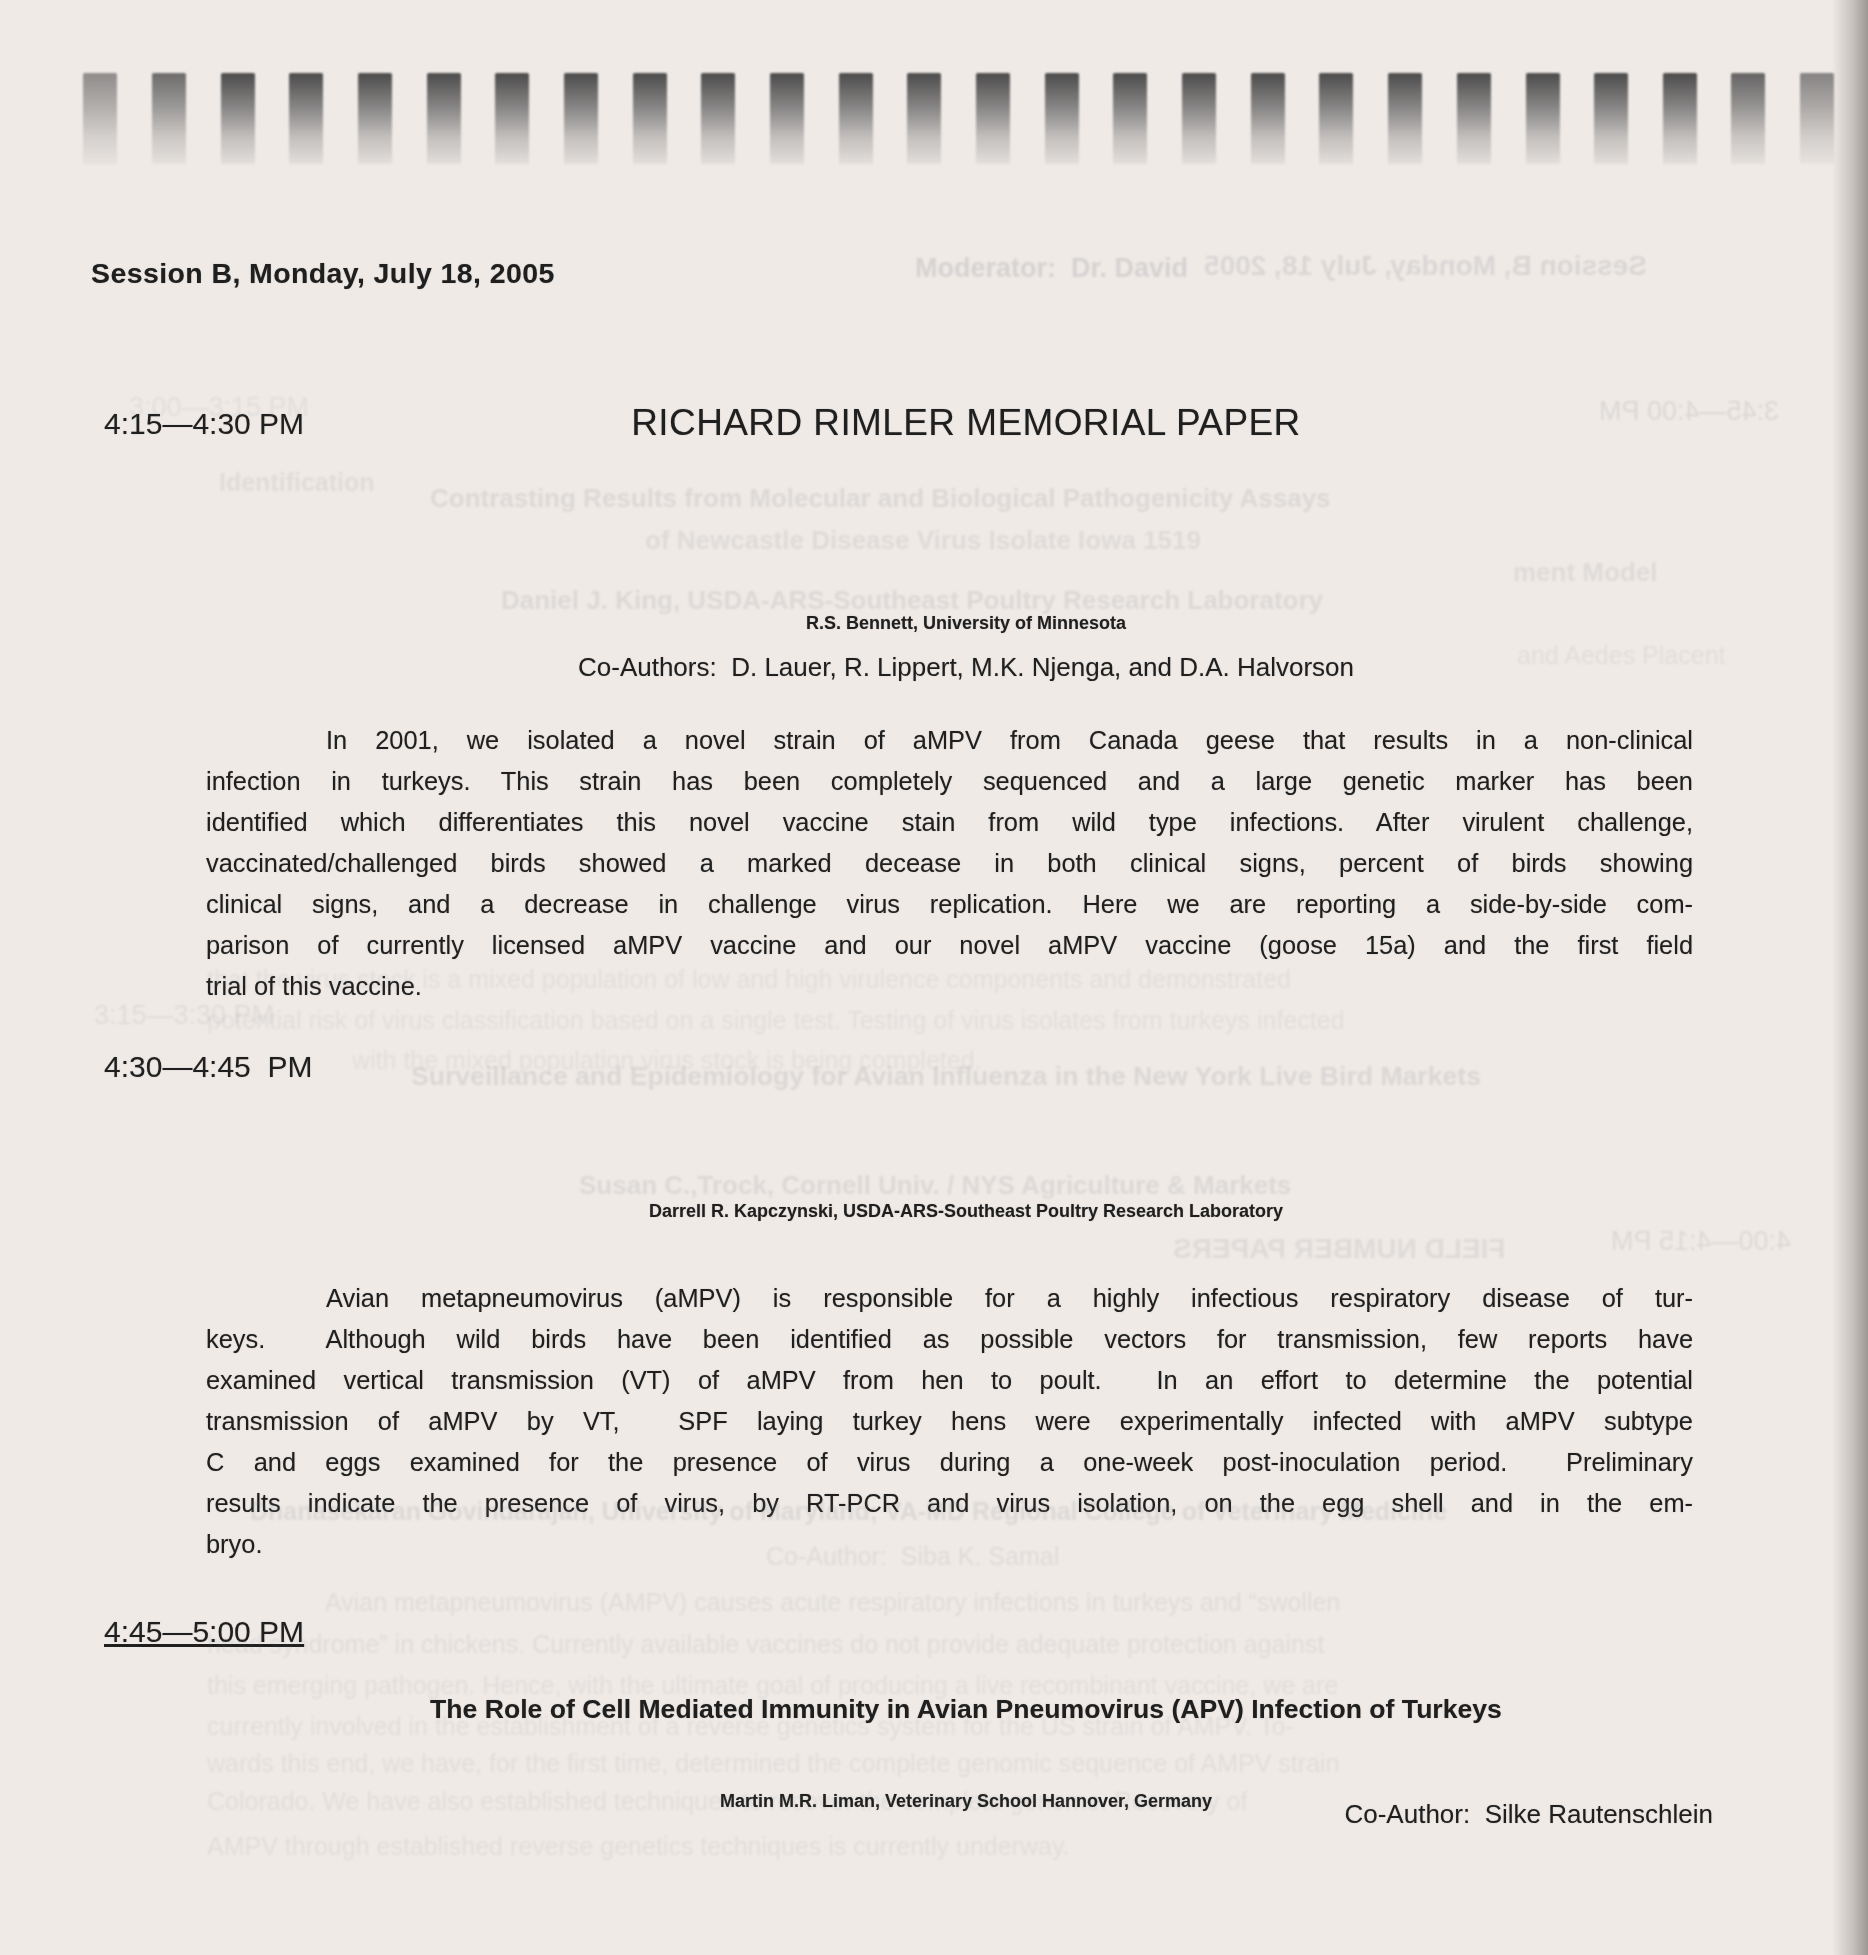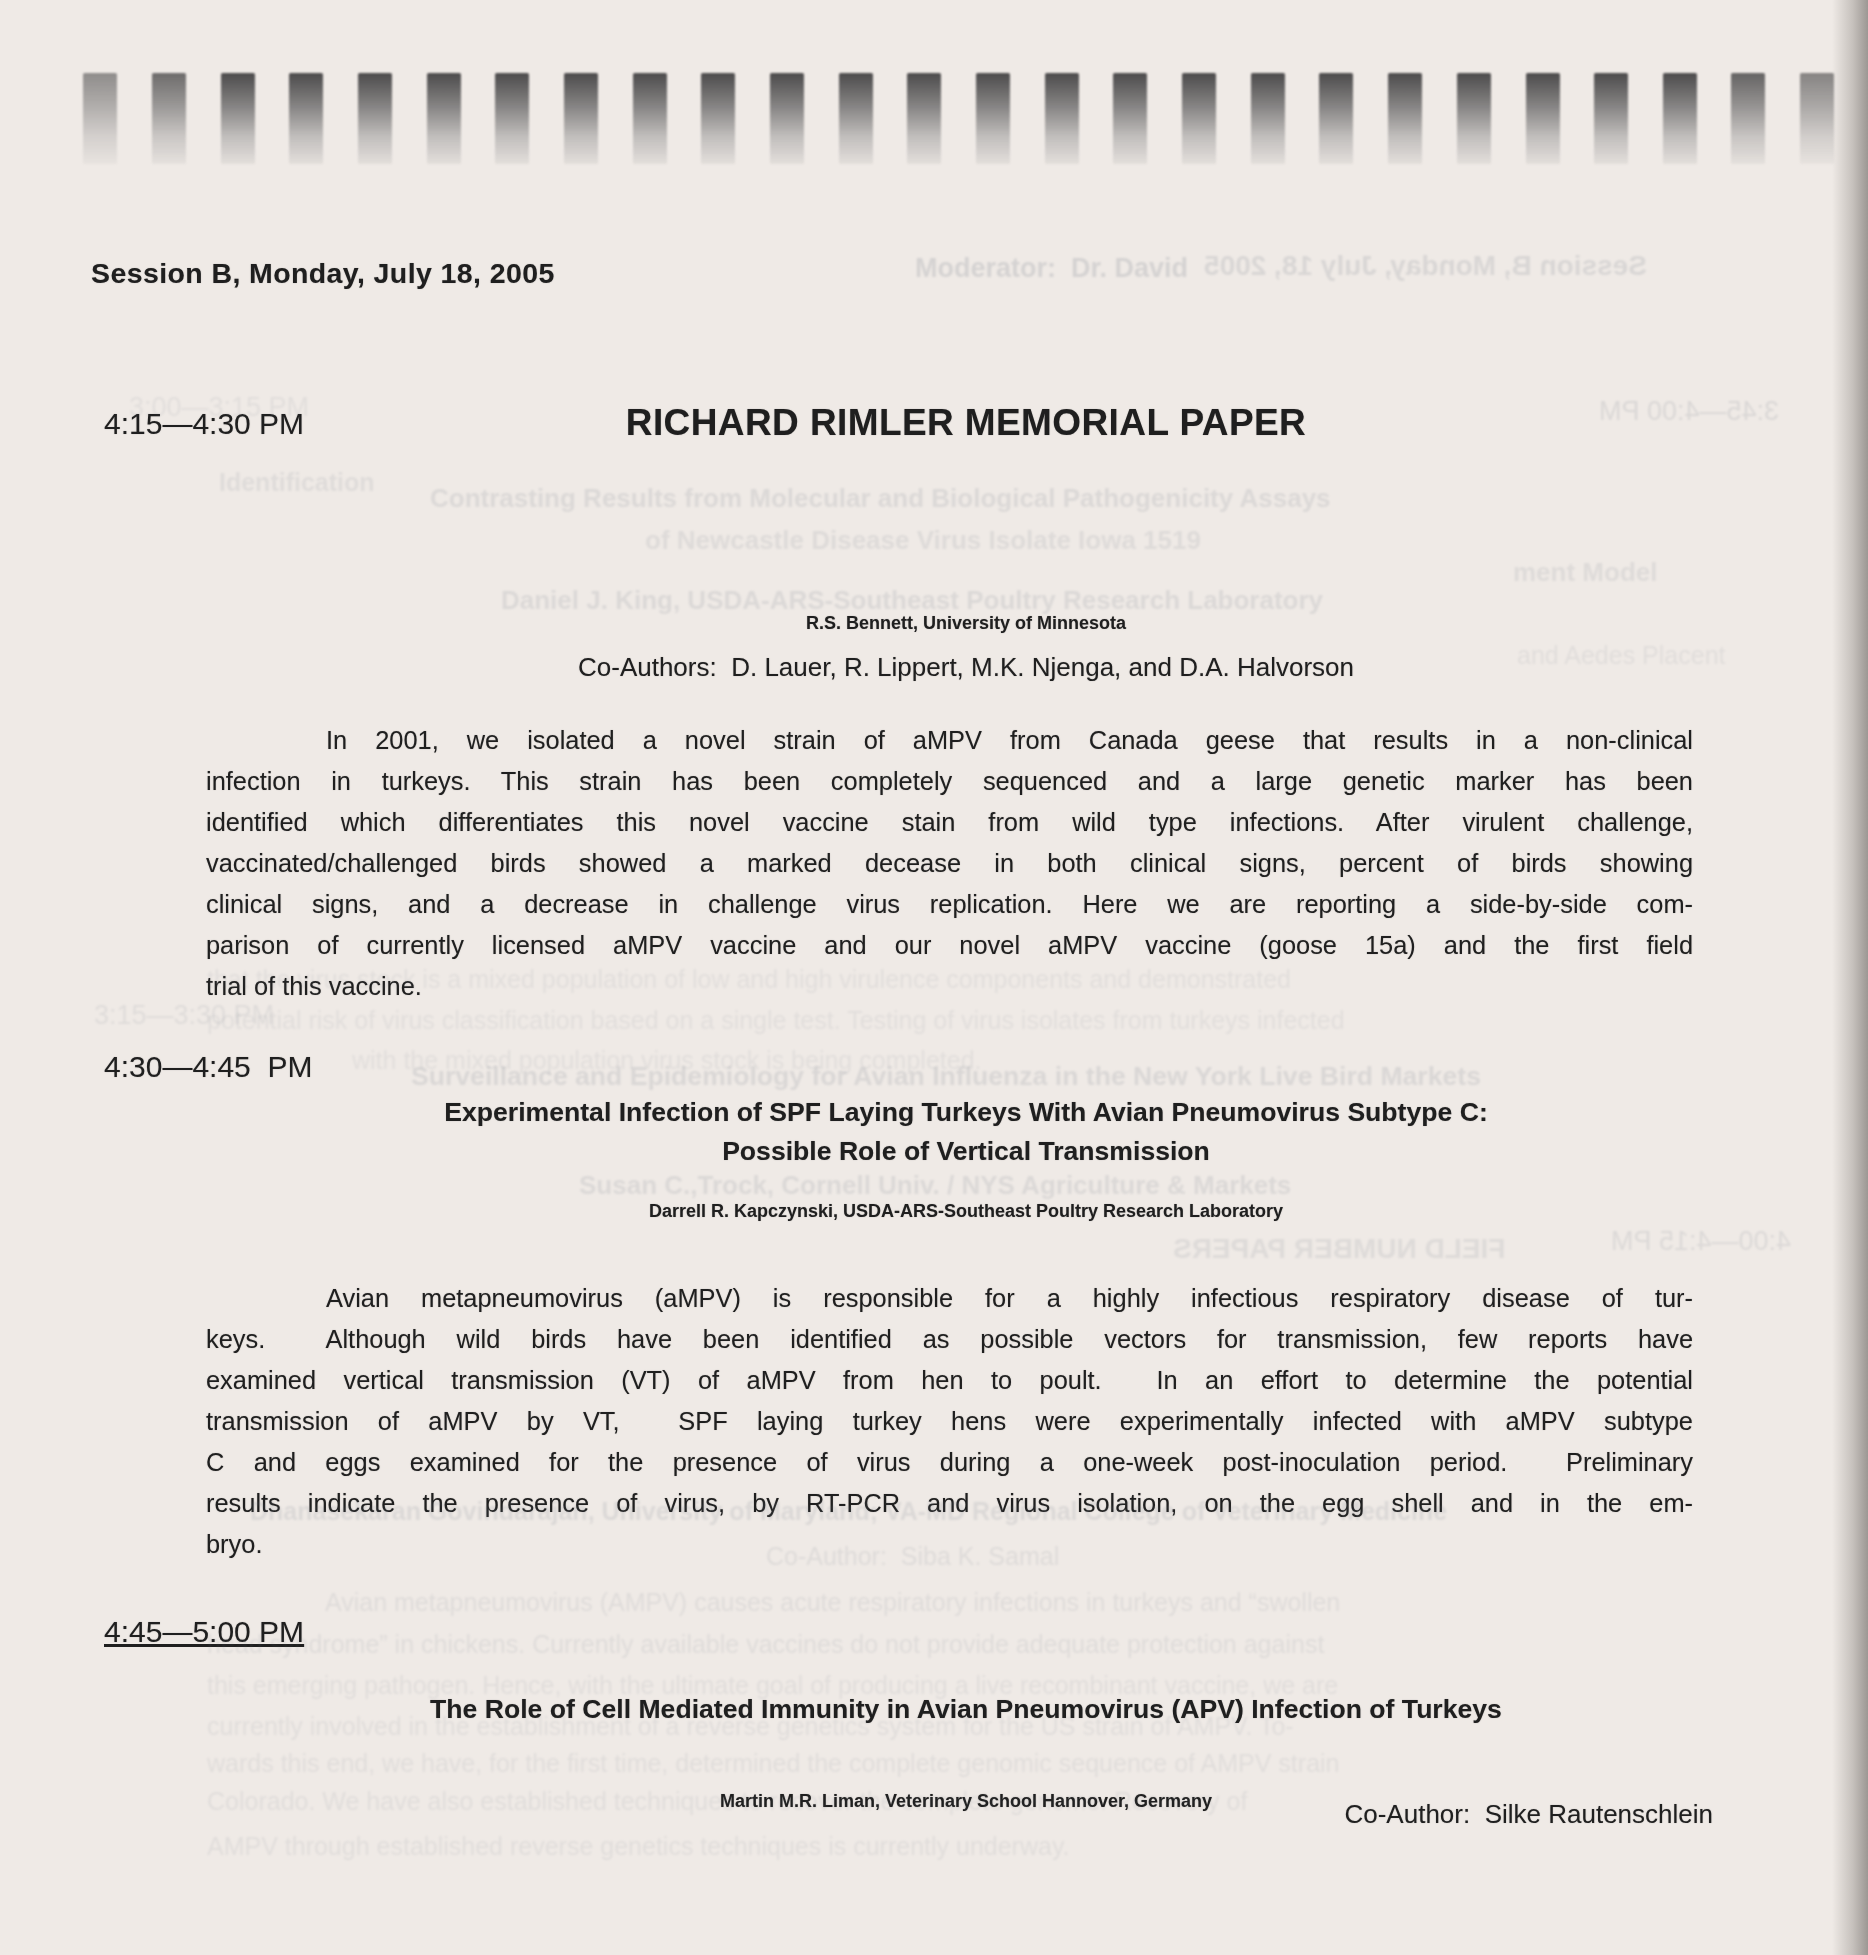--- a/index.html
+++ b/index.html
@@ -21,21 +21,21 @@
   }
   
   .abs-pos{position:absolute;}
   .centered{left:219px;width:1494px;text-align:center;}
   .ink{text-shadow:0 0 1.2px rgba(40,40,40,.30);}
   .session-hdr{left:91px;top:257px;font-size:28.5px;font-weight:bold;letter-spacing:0.4px;}
   .time-label{left:104px;font-size:30px;white-space:pre;}
   .t1-time{top:407px;}
   .t2-time{top:1050px;}
   .t3-time{top:1615px;text-decoration:underline;}
-  .memorial{top:402px;font-size:37px;font-weight:bold;letter-spacing:0.4px;}
+  .memorial{top:402px;font-size:37px;font-weight:normal;letter-spacing:0.4px;}
   .talk-title{font-size:26.6px;font-weight:bold;line-height:39px;}
   .t1-title{top:537px;}
   .t2-title{top:1093px;}
   .t3-title{top:1690px;text-align:center;}
   .presenter{font-size:18px;font-weight:bold;}
   .t1-presenter{top:613px;}
   .t2-presenter{top:1201px;}
   .t3-presenter{top:1763px;margin-top:28px;}
   .coauthor-line{font-size:26px;white-space:pre-wrap;}
   .t1-coauthors{top:652px;}
@@ -96,24 +96,20 @@
 
   <div class="abs-pos session-hdr ink">Session B, Monday, July 18, 2005</div>
 
   <div class="abs-pos time-label t1-time ink">4:15—4:30 PM</div>
   <div class="abs-pos centered memorial ink">RICHARD RIMLER MEMORIAL PAPER</div>
   <div class="abs-pos centered presenter t1-presenter ink">R.S. Bennett, University of Minnesota</div>
   <div class="abs-pos centered coauthor-line t1-coauthors ink">Co-Authors:&nbsp; D. Lauer, R. Lippert, M.K. Njenga, and D.A. Halvorson</div>
   <div class="abs-pos abstract abs1 ink"><div class="abs-line indent">In 2001, we isolated a novel strain of aMPV from Canada geese that results in a non-clinical</div><div class="abs-line">infection in turkeys. This strain has been completely sequenced and a large genetic marker has been</div><div class="abs-line">identified which differentiates this novel vaccine stain from wild type infections. After virulent challenge,</div><div class="abs-line">vaccinated/challenged birds showed a marked decease in both clinical signs, percent of birds showing</div><div class="abs-line">clinical signs, and a decrease in challenge virus replication. Here we are reporting a side-by-side com-</div><div class="abs-line">parison of currently licensed aMPV vaccine and our novel aMPV vaccine (goose 15a) and the first field</div><div class="abs-line last">trial of this vaccine.</div></div>
 
   <div class="abs-pos time-label t2-time ink">4:30—4:45&nbsp; PM</div>
-  <div class="abs-pos centered talk-title t2-title ink">
-    <div>Experimental Infection of SPF Laying Turkeys With Avian Pneumovirus Subtype C:</div>
-    <div>Possible Role of Vertical Transmission</div>
-  </div>
   <div class="abs-pos centered presenter t2-presenter ink">Darrell R. Kapczynski, USDA-ARS-Southeast Poultry Research Laboratory</div>
   <div class="abs-pos abstract abs2 ink"><div class="abs-line indent">Avian metapneumovirus (aMPV) is responsible for a highly infectious respiratory disease of tur-</div><div class="abs-line">keys.&nbsp; Although wild birds have been identified as possible vectors for transmission, few reports have</div><div class="abs-line">examined vertical transmission (VT) of aMPV from hen to poult.&nbsp; In an effort to determine the potential</div><div class="abs-line">transmission of aMPV by VT,&nbsp; SPF laying turkey hens were experimentally infected with aMPV subtype</div><div class="abs-line">C and eggs examined for the presence of virus during a one-week post-inoculation period.&nbsp; Preliminary</div><div class="abs-line">results indicate the presence of virus, by RT-PCR and virus isolation, on the egg shell and in the em-</div><div class="abs-line last">bryo.</div></div>
 
   <div class="abs-pos time-label t3-time ink">4:45—5:00 PM</div>
   <div class="abs-pos centered talk-title t3-title ink">The Role of Cell Mediated Immunity in Avian Pneumovirus (APV) Infection of Turkeys</div>
   <div class="abs-pos centered presenter t3-presenter ink">Martin M.R. Liman, Veterinary School Hannover, Germany</div>
   <div class="abs-pos centered coauthor-line t3-coauthor ink">Co-Author:&nbsp; Silke Rautenschlein</div>
 
   <div id="ghost-layer">
       <div class="ghost b" style="left: 915px; top: 253px; font-size: 27px; opacity: 0.2;">Moderator:  Dr. David</div>

